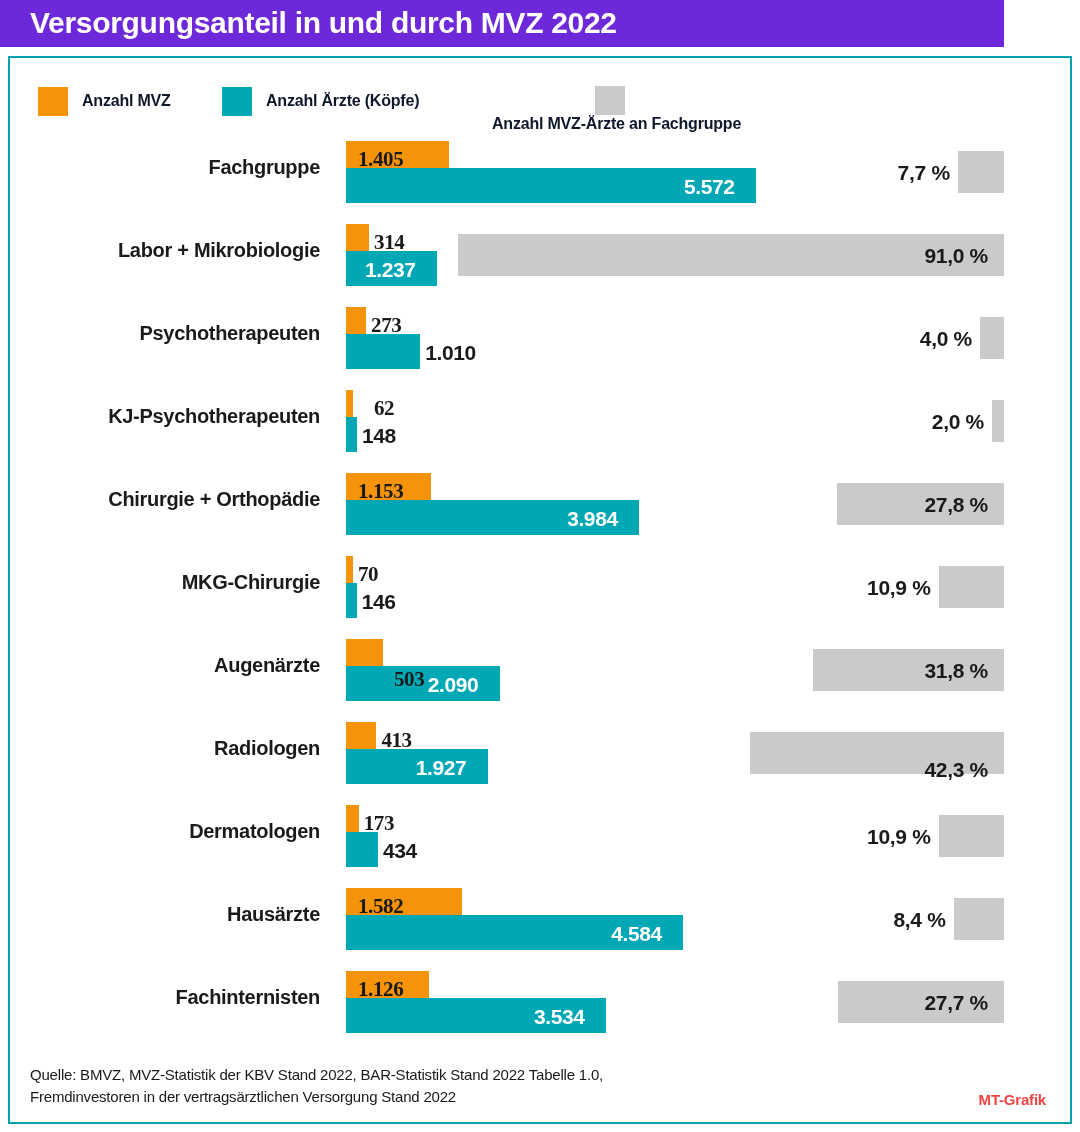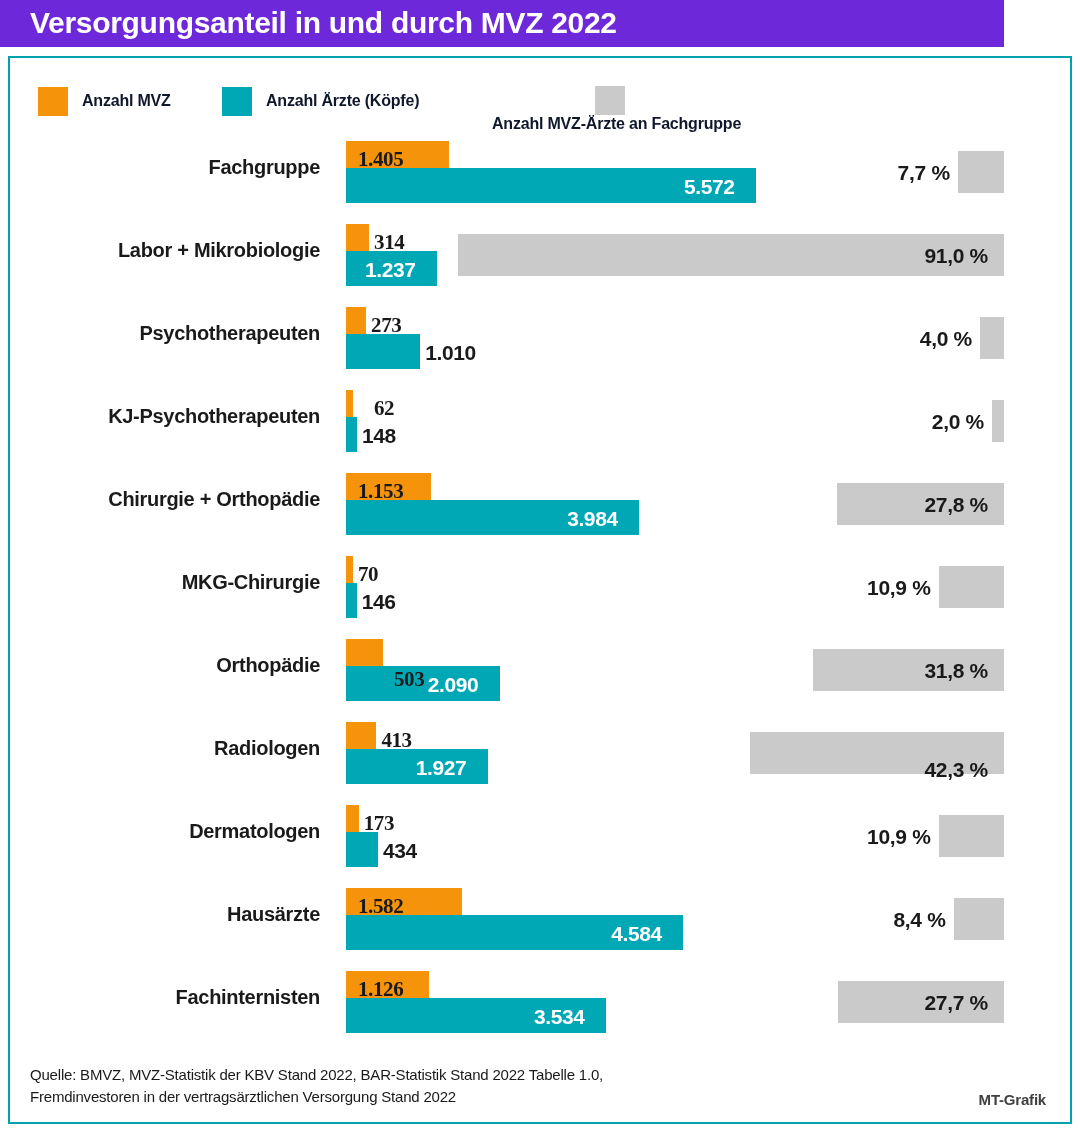--- a/index.html
+++ b/index.html
@@ -205,21 +205,21 @@
     line-height: 22px;
     letter-spacing: -0.2px;
     max-width: 860px;
   }
   .credit {
     position: absolute;
     right: 4px;
     bottom: 0px;
     font-size: 15px;
     font-weight: bold;
-    color: #404040;
+    color: #ef4444;
     letter-spacing: -0.2px;
   }
 </style>
 </head>
 <body>
 
 <div id="page">
 
   <div class="header-band">
     <div class="header-title">Versorgungsanteil in und durch MVZ 2022</div>
@@ -315,21 +315,21 @@
             <div class="pct-val" style="right: 73.4px;">10,9 %</div>
           </div>
           <div class="bars">
             <div class="bar-orange" style="width: 7px;"></div>
             <div class="bar-teal" style="width: 10.743px;"></div>
             <div class="bar-val val-orange" style="left: 12px;">70</div>
             <div class="bar-val val-teal-out" style="left: 15.743px;">146</div>
           </div>
         </div>
         <div class="row">
-          <div class="cat-label">Orthopädie</div>
+          <div class="cat-label">Augenärzte</div>
           <div class="pct-wrap">
             <div class="bar-grey" style="width: 190.8px;"></div>
             <div class="pct-val" style="right: 16px;">31,8 %</div>
           </div>
           <div class="bars">
             <div class="bar-orange" style="width: 37.0118px;"></div>
             <div class="bar-teal" style="width: 153.787px;"></div>
             <div class="bar-val val-orange" style="left: 48px; margin-top: 22px;">503</div>
             <div class="bar-val val-teal-in" style="left: 81.7868px;">2.090</div>
           </div>

